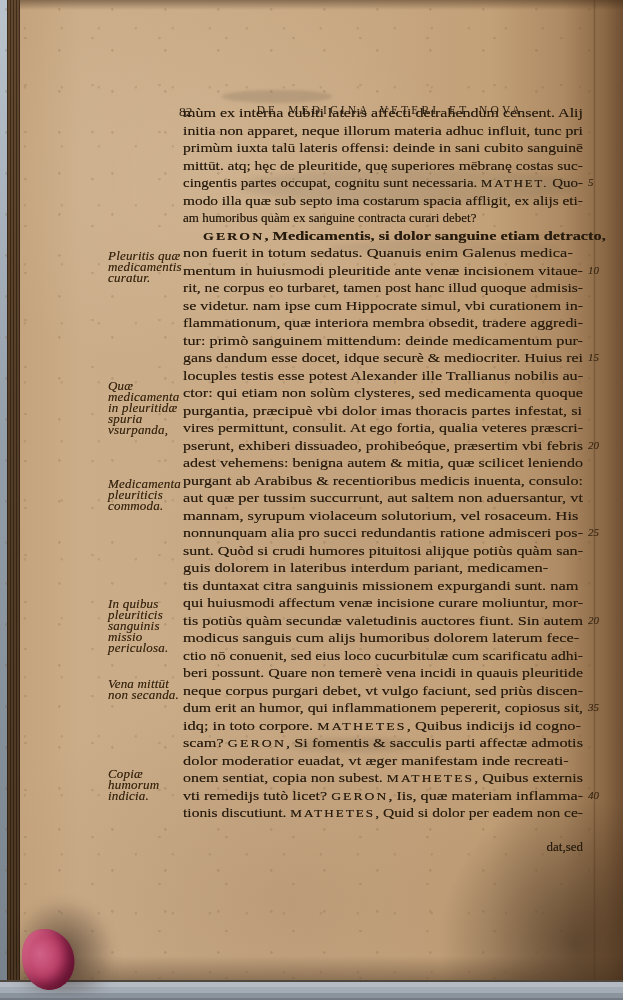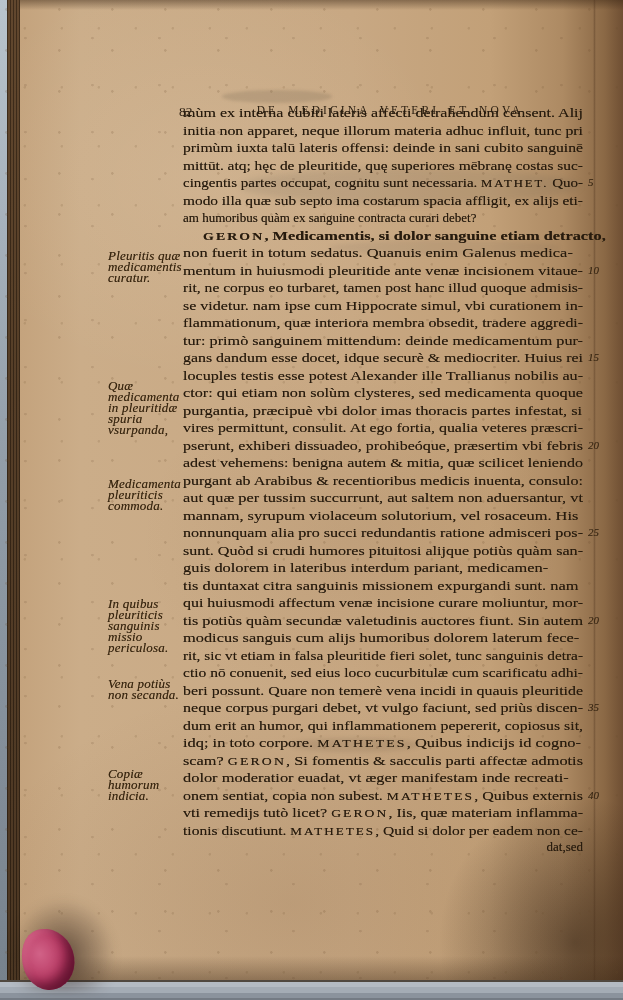--- a/index.html
+++ b/index.html
@@ -131,40 +131,39 @@
       <div class="bodyline"><span class="linetext fit" style="transform: scaleX(1.22917);">purgant ab Arabibus &amp; recentioribus medicis inuenta, consulo:</span></div>
       <div class="bodyline"><span class="linetext fit" style="transform: scaleX(1.25675);">aut quæ per tussim succurrunt, aut saltem non aduersantur, vt</span></div>
       <div class="bodyline"><span class="linetext fit" style="transform: scaleX(1.26);">mannam, syrupum violaceum solutorium, vel rosaceum. His</span></div>
       <div class="bodyline"><span class="linetext fit" style="transform: scaleX(1.23797);">nonnunquam alia pro succi redundantis ratione admisceri pos-</span></div>
       <div class="bodyline"><span class="linetext fit" style="transform: scaleX(1.23636);">sunt. Quòd si crudi humores pituitosi alijque potiùs quàm san-</span></div>
       <div class="bodyline"><span class="linetext fit" style="transform: scaleX(1.26);">guis dolorem in lateribus interdum pariant, medicamen-</span></div>
       <div class="bodyline"><span class="linetext fit" style="transform: scaleX(1.26);">tis duntaxat citra sanguinis missionem expurgandi sunt. nam</span></div>
       <div class="bodyline"><span class="linetext fit" style="transform: scaleX(1.2267);">qui huiusmodi affectum venæ incisione curare moliuntur, mor-</span></div>
       <div class="bodyline"><span class="linetext fit" style="transform: scaleX(1.24617);">tis potiùs quàm secundæ valetudinis auctores fiunt. Sin autem</span></div>
       <div class="bodyline"><span class="linetext fit" style="transform: scaleX(1.26);">modicus sanguis cum alijs humoribus dolorem laterum fece-</span></div>
-      <div class="bodyline"><span class="linetext fit" style="transform: scaleX(1.17744);">rit, sic vt etiam in falsa pleuritide fieri solet, tunc sanguinis detra-</span></div>
       <div class="bodyline"><span class="linetext fit" style="transform: scaleX(1.19397);">ctio nō conuenit, sed eius loco cucurbitulæ cum scarificatu adhi-</span></div>
       <div class="bodyline"><span class="linetext fit" style="transform: scaleX(1.22295);">beri possunt. Quare non temerè vena incidi in quauis pleuritide</span></div>
       <div class="bodyline"><span class="linetext fit" style="transform: scaleX(1.23612);">neque corpus purgari debet, vt vulgo faciunt, sed priùs discen-</span></div>
       <div class="bodyline"><span class="linetext fit" style="transform: scaleX(1.21806);">dum erit an humor, qui inflammationem pepererit, copiosus sit,</span></div>
       <div class="bodyline"><span class="linetext fit" style="transform: scaleX(1.26);">idq; in toto corpore. <span class="spaced">MATHETES</span>, Quibus indicijs id cogno-</span></div>
       <div class="bodyline"><span class="linetext fit" style="transform: scaleX(1.25496);">scam? <span class="spaced">GERON</span>, Si fomentis &amp; sacculis parti affectæ admotis</span></div>
       <div class="bodyline"><span class="linetext fit" style="transform: scaleX(1.26);">dolor moderatior euadat, vt æger manifestam inde recreati-</span></div>
       <div class="bodyline"><span class="linetext fit" style="transform: scaleX(1.22988);">onem sentiat, copia non subest. <span class="spaced">MATHETES</span>, Quibus externis</span></div>
       <div class="bodyline"><span class="linetext fit" style="transform: scaleX(1.23588);">vti remedijs tutò licet? <span class="spaced">GERON</span>, Iis, quæ materiam inflamma-</span></div>
       <div class="bodyline"><span class="linetext fit" style="transform: scaleX(1.19409);">tionis discutiunt. <span class="spaced">MATHETES</span>, Quid si dolor per eadem non ce-</span></div>
     </div>
   <div id="catchword">dat,sed</div>
 
   <div id="margin-notes">
       <div class="margin-note" style="top: 250px;">Pleuritis quæ medicamentis curatur.</div>
       <div class="margin-note" style="top: 380px;">Quæ medicamenta in pleuritidæ spuria vsurpanda,</div>
       <div class="margin-note" style="top: 478px;">Medicamenta pleuriticis commoda.</div>
       <div class="margin-note" style="top: 598px;">In quibus pleuriticis sanguinis missio periculosa.</div>
-      <div class="margin-note" style="top: 678px;">Vena potiùs non secanda.</div>
+      <div class="margin-note" style="top: 678px;">Vena mittūt non secanda.</div>
       <div class="margin-note" style="top: 768px;">Copiæ humorum indicia.</div>
     </div>
 
   <div id="line-numbers">
       <div class="line-no" style="top: 70px;">5</div>
       <div class="line-no" style="top: 157.5px;">10</div>
       <div class="line-no" style="top: 245px;">15</div>
       <div class="line-no" style="top: 332.5px;">20</div>
       <div class="line-no" style="top: 420px;">25</div>
       <div class="line-no" style="top: 507.5px;">20</div>

